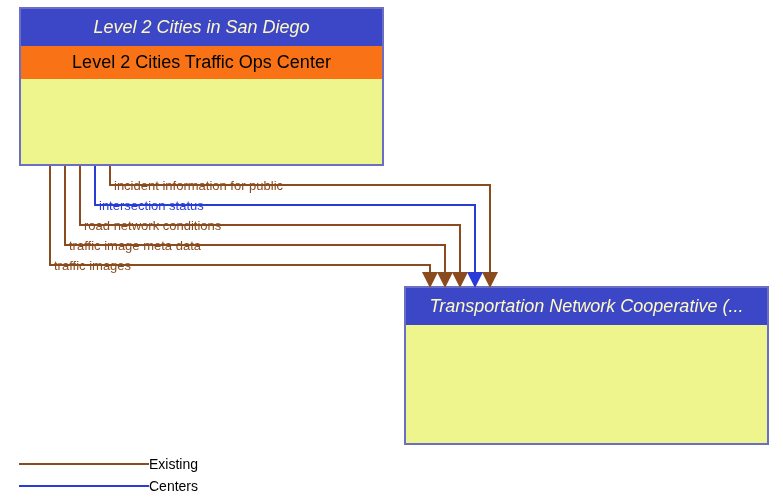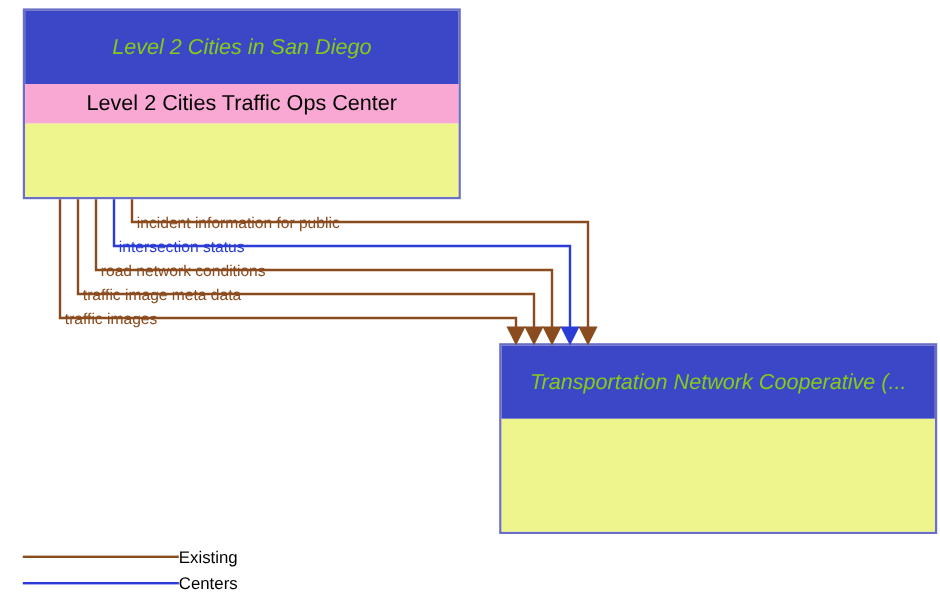--- a/index.html
+++ b/index.html
@@ -11,49 +11,49 @@
     font-family: Arial, sans-serif;
     position: relative;
   }
   .node {
     position: absolute;
     border: 2px solid #6a6fc5;
     box-sizing: border-box;
   }
   .node-header {
     background: #3c47c7;
-    color: #84cc16;
+    color: #fef9c3;
     text-align: center;
     font-size: 18px;
-    padding: 20px 6px;
+    padding: 8px 6px;
     font-style: italic;
     white-space: nowrap;
     overflow: hidden;
     text-overflow: ellipsis;
   }
   .node-body {
-    background: #f9a8d4;
+    background: #f97316;
     text-align: center;
     font-size: 18px;
     padding: 6px 6px;
   }
   .node-fill {
     background: #edf58c;
     flex: 1;
   }
   #node1 {
     left: 19px;
     top: 7px;
     width: 365px;
     height: 159px;
     display: flex;
     flex-direction: column;
   }
   #node2 {
-    left: 416px;
+    left: 404px;
     top: 286px;
     width: 365px;
     height: 159px;
     display: flex;
     flex-direction: column;
   }
   svg.flows {
     position: absolute;
     left: 0;
     top: 0;

